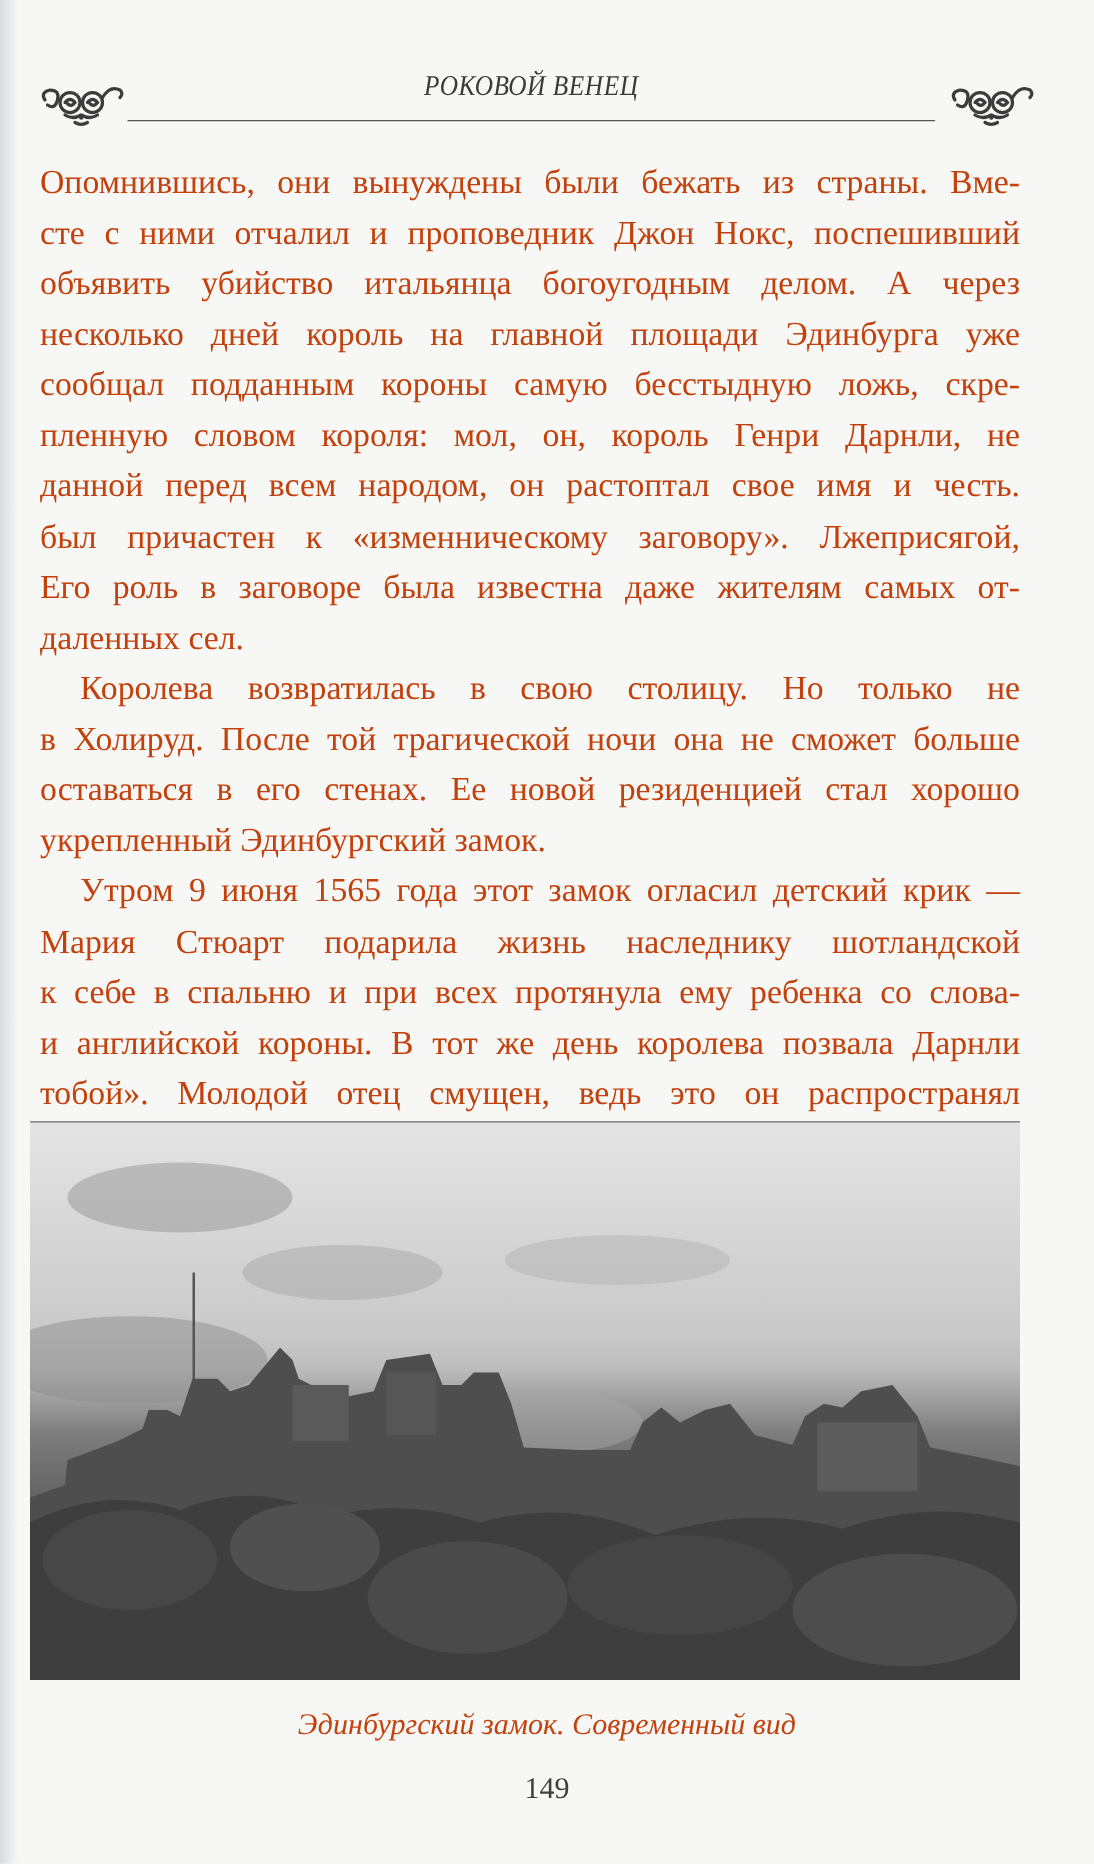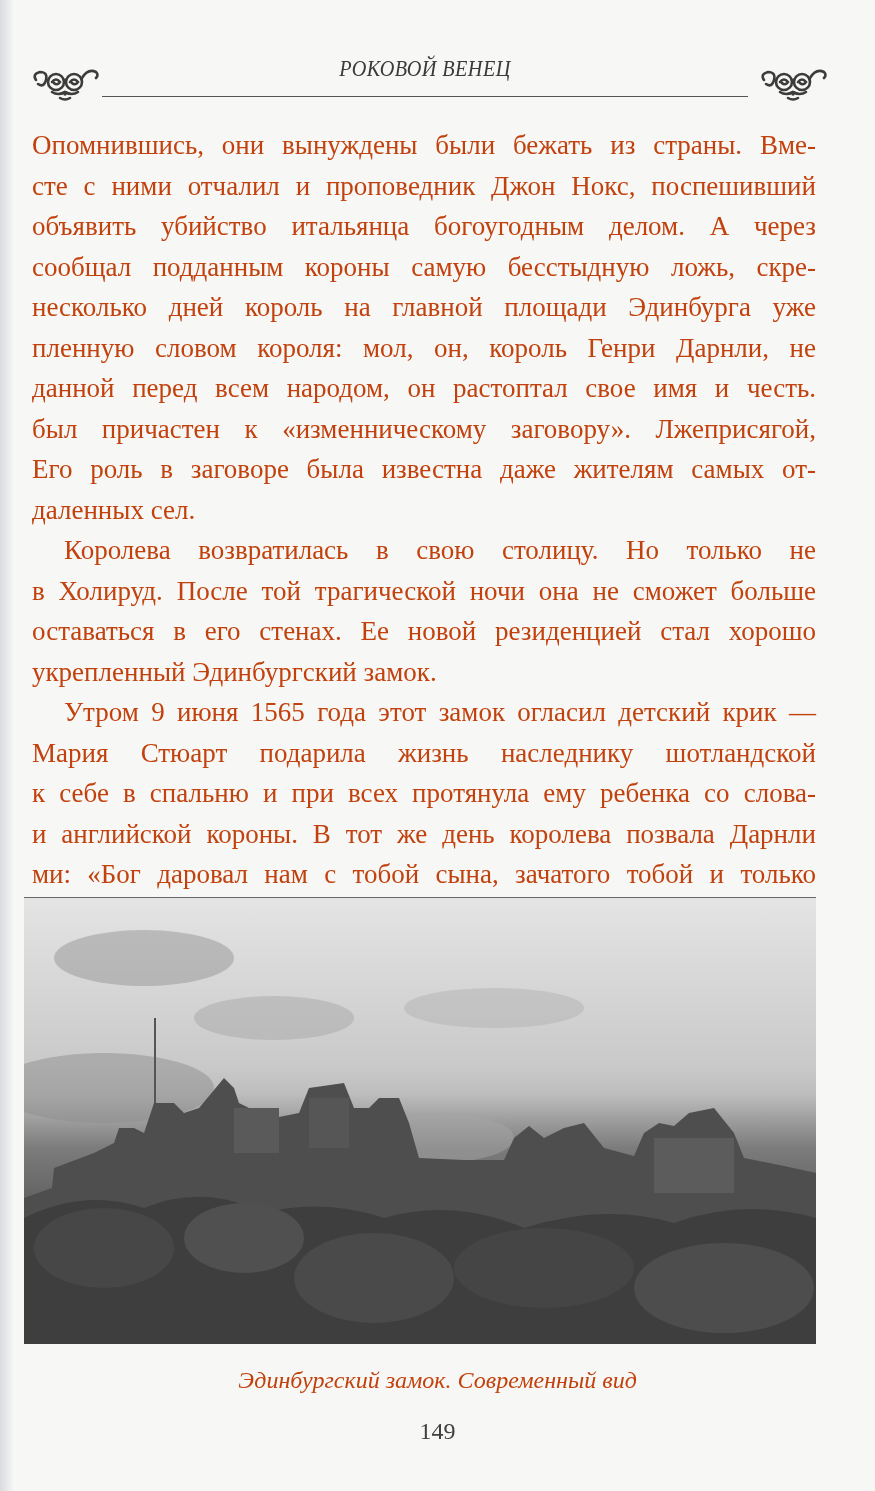--- a/index.html
+++ b/index.html
@@ -89,40 +89,39 @@
     </g>
     <circle cx="35" cy="28" r="1.8" fill="#3c3c3c"></circle>
   </svg>
 </div>
 
 <div class="text-block">
   <p class="para">
     <span class="line">Опомнившись, они вынуждены были бежать из страны. Вме-</span>
     <span class="line">сте с ними отчалил и проповедник Джон Нокс, поспешивший</span>
     <span class="line">объявить убийство итальянца богоугодным делом. А через</span>
+    <span class="line">несколько дней король на главной площади Эдинбурга уже</span>
     <span class="line">сообщал подданным короны самую бесстыдную ложь, скре-</span>
-    <span class="line">несколько дней король на главной площади Эдинбурга уже</span>
     <span class="line">пленную словом короля: мол, он, король Генри Дарнли, не</span>
     <span class="line">данной перед всем народом, он растоптал свое имя и честь.</span>
     <span class="line">был причастен к «изменническому заговору». Лжеприсягой,</span>
     <span class="line">Его роль в заговоре была известна даже жителям самых от-</span>
     <span class="line last">даленных сел.</span>
   </p>
   <p class="para">
     <span class="line" style="padding-left:32px">Королева возвратилась в свою столицу. Но только не</span>
     <span class="line">в Холируд. После той трагической ночи она не сможет больше</span>
     <span class="line">оставаться в его стенах. Ее новой резиденцией стал хорошо</span>
     <span class="line last">укрепленный Эдинбургский замок.</span>
   </p>
   <p class="para">
     <span class="line" style="padding-left:32px">Утром 9 июня 1565 года этот замок огласил детский крик —</span>
     <span class="line">Мария Стюарт подарила жизнь наследнику шотландской</span>
     <span class="line">к себе в спальню и при всех протянула ему ребенка со слова-</span>
     <span class="line">и английской короны. В тот же день королева позвала Дарнли</span>
-    <span class="line">ми: «Бог даровал нам с тобой сына, зачатого тобой и только</span>
     <span class="line">тобой». Молодой отец смущен, ведь это он распространял</span>
   </p>
 </div>
 
 <div class="figure">
   <svg width="792" height="446" viewBox="0 0 792 446">
 
     <ellipse cx="120" cy="60" rx="90" ry="28" fill="#9a9a9a" opacity="0.55"></ellipse>
     <ellipse cx="80" cy="190" rx="110" ry="35" fill="#8e8e8e" opacity="0.5"></ellipse>
     <ellipse cx="250" cy="120" rx="80" ry="22" fill="#a8a8a8" opacity="0.5"></ellipse>

